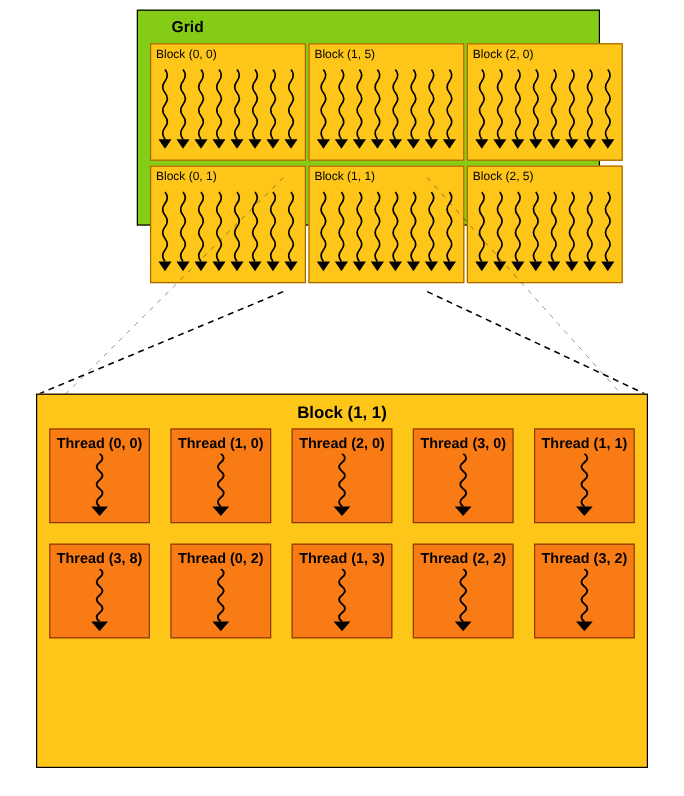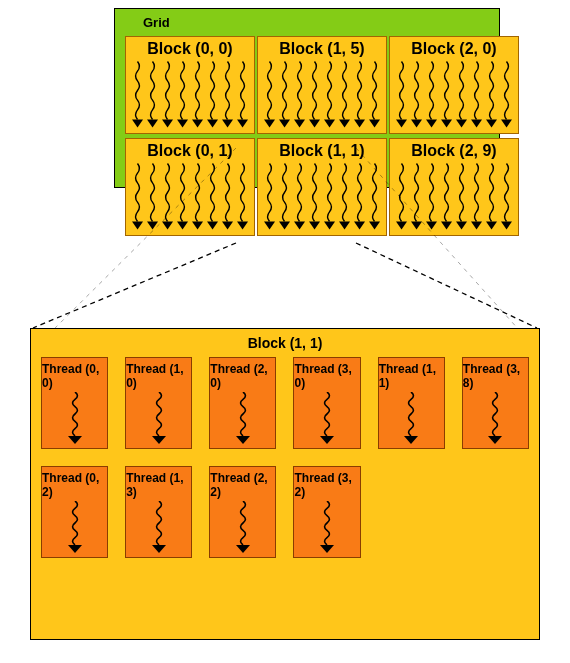--- a/index.html
+++ b/index.html
@@ -34,23 +34,23 @@
   }
   .block {
     background: #ffc61a;
     border: 1px solid #a26500;
     height: 98px;
     padding: 3px 4px 4px 4px;
     display: flex;
     flex-direction: column;
   }
   .block-label {
-    font-size: 16px;
-    font-weight: bold;
-    text-align: center;
+    font-size: 10px;
+    font-weight: normal;
+    text-align: left;
     margin-bottom: 2px;
   }
   .threads-mini {
     flex: 1;
     display: flex;
     gap: 4px;
     padding: 0 2px;
     justify-content: space-between;
   }
   .threads-mini svg { height: 100%; }
@@ -65,21 +65,21 @@
     padding: 6px 10px 10px 10px;
   }
   .block-detail-title {
     font-size: 14px;
     font-weight: bold;
     text-align: center;
     margin-bottom: 6px;
   }
   .threads-grid {
     display: grid;
-    grid-template-columns: repeat(6, 1fr);
+    grid-template-columns: repeat(5, 1fr);
     grid-template-rows: repeat(3, 1fr);
     gap: 17px;
     height: calc(100% - 24px);
   }
   .thread {
     background: #f97b16;
     border: 1px solid #8a3d00;
     display: flex;
     flex-direction: column;
     align-items: center;
@@ -280,21 +280,21 @@
     <path d="M 5.5 0 Q 9.35 4.833333333333333 5.5 9.666666666666666 Q 1.6500000000000004 14.5 5.5 19.333333333333332 Q 9.35 24.166666666666664 5.5 29 Q 1.6500000000000004 33.83333333333333 5.5 38.666666666666664 Q 9.35 43.5 5.5 48.33333333333333 Q 1.6500000000000004 53.166666666666664 5.5 58" fill="none" stroke="#000" stroke-width="1.4"></path>
     <path d="M 0 58 L 5.5 66 L 11 58 Z" fill="#000"></path>
   </svg>
           <svg width="11" height="66" viewBox="0 0 11 66">
     <path d="M 5.5 0 Q 9.35 4.833333333333333 5.5 9.666666666666666 Q 1.6500000000000004 14.5 5.5 19.333333333333332 Q 9.35 24.166666666666664 5.5 29 Q 1.6500000000000004 33.83333333333333 5.5 38.666666666666664 Q 9.35 43.5 5.5 48.33333333333333 Q 1.6500000000000004 53.166666666666664 5.5 58" fill="none" stroke="#000" stroke-width="1.4"></path>
     <path d="M 0 58 L 5.5 66 L 11 58 Z" fill="#000"></path>
   </svg>
         </div>
     </div>
     <div class="block">
-      <div class="block-label">Block (2, 9)</div>
+      <div class="block-label">Block (2, 5)</div>
       <div class="threads-mini">
           <svg width="11" height="66" viewBox="0 0 11 66">
     <path d="M 5.5 0 Q 9.35 4.833333333333333 5.5 9.666666666666666 Q 1.6500000000000004 14.5 5.5 19.333333333333332 Q 9.35 24.166666666666664 5.5 29 Q 1.6500000000000004 33.83333333333333 5.5 38.666666666666664 Q 9.35 43.5 5.5 48.33333333333333 Q 1.6500000000000004 53.166666666666664 5.5 58" fill="none" stroke="#000" stroke-width="1.4"></path>
     <path d="M 0 58 L 5.5 66 L 11 58 Z" fill="#000"></path>
   </svg>
           <svg width="11" height="66" viewBox="0 0 11 66">
     <path d="M 5.5 0 Q 9.35 4.833333333333333 5.5 9.666666666666666 Q 1.6500000000000004 14.5 5.5 19.333333333333332 Q 9.35 24.166666666666664 5.5 29 Q 1.6500000000000004 33.83333333333333 5.5 38.666666666666664 Q 9.35 43.5 5.5 48.33333333333333 Q 1.6500000000000004 53.166666666666664 5.5 58" fill="none" stroke="#000" stroke-width="1.4"></path>
     <path d="M 0 58 L 5.5 66 L 11 58 Z" fill="#000"></path>
   </svg>
           <svg width="11" height="66" viewBox="0 0 11 66">

